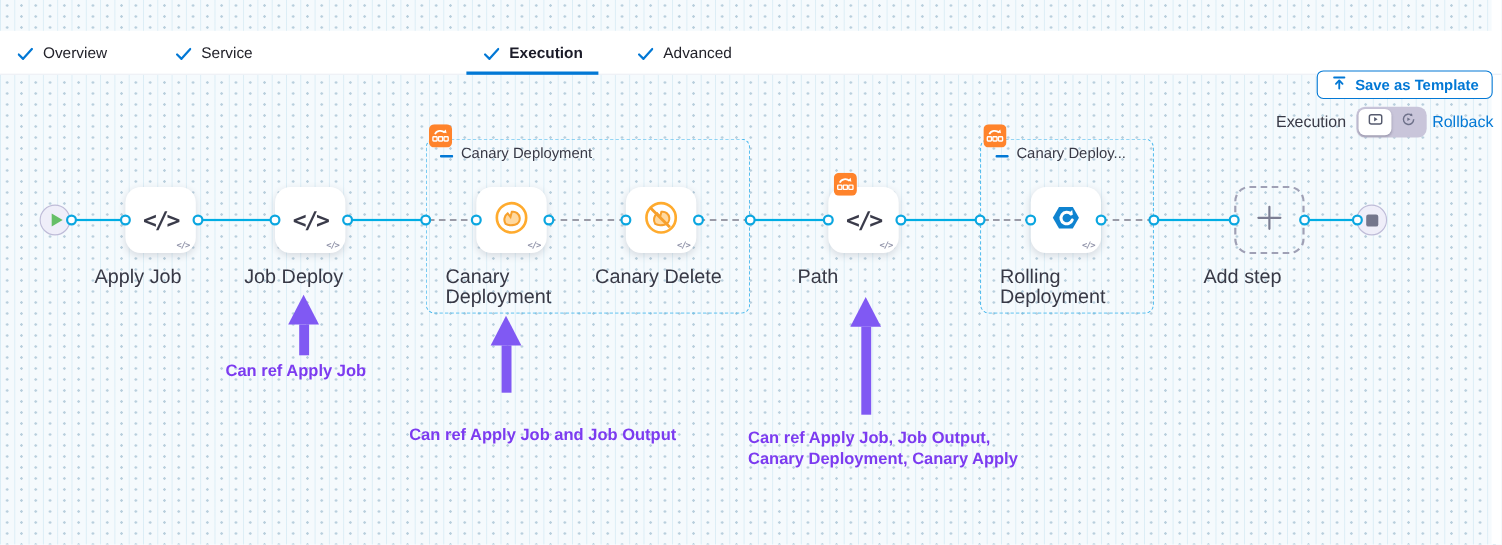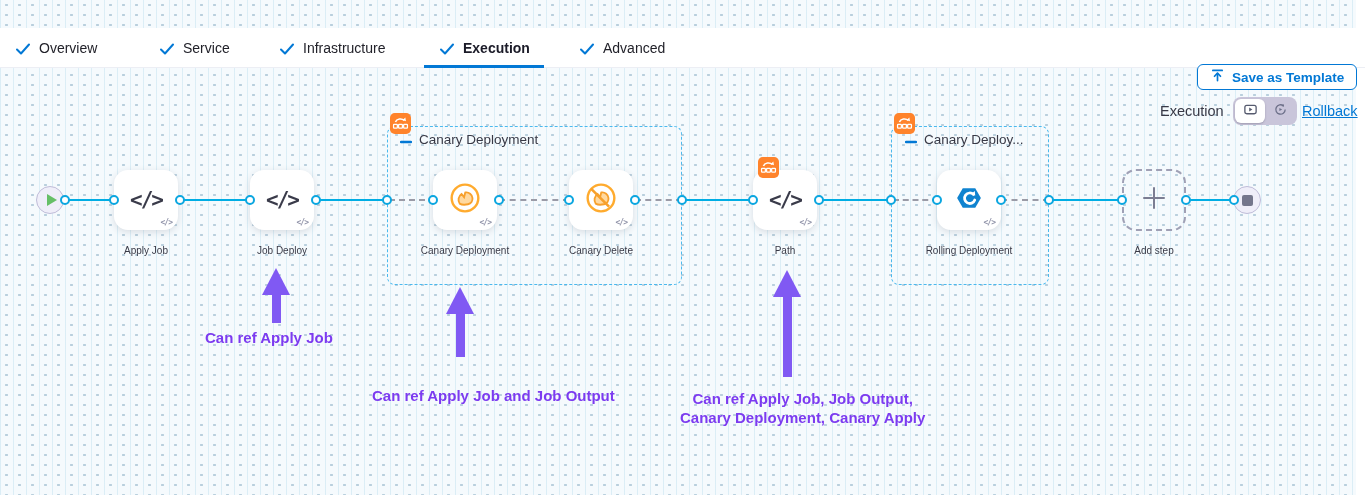--- a/index.html
+++ b/index.html
@@ -24,34 +24,34 @@
   .tab-underline{ position:absolute; left:424px; top:65px; width:120px; height:3px; background:#0278d5; }
 
   .save-btn{ position:absolute; left:1197px; top:36px; height:26px; padding:0 12px;
              display:flex; align-items:center; gap:7px; background:#ffffff;
              border:1px solid #0278d5; border-radius:6px; color:#0278d5;
              font-size:13.5px; font-weight:700; cursor:pointer; }
 
   
   .heading{ position:absolute; left:420px; top:86px; width:520px; text-align:center;
             font-size:17.5px; font-weight:700; color:#8133f2; letter-spacing:.1px; }
-  .ann{ position:absolute; font-size:15px; font-weight:700; color:#7c3bf0; line-height:19px;text-align:center; }
+  .ann{ position:absolute; font-size:15px; font-weight:700; color:#7c3bf0; line-height:19px; }
 
   .arrow-up{ position:absolute; display:flex; flex-direction:column; align-items:center; }
   .arrow-up .head{ width:0; height:0; border-left:14px solid transparent;
                    border-right:14px solid transparent; border-bottom:27px solid #8059f3; }
   .arrow-up .shaft{ width:9px; background:#8059f3; }
 
   
   .mode-label{ position:absolute; left:1160px; top:103px; font-size:14.5px; color:#383946; }
   .mode-toggle{ position:absolute; left:1233px; top:97px; width:64px; height:28px;
                 background:#c9c5da; border-radius:8px; display:flex; align-items:center; padding:2px; }
   .mode-seg{ width:30px; height:24px; display:flex; align-items:center; justify-content:center; cursor:pointer; }
   .mode-seg.sel{ background:#ffffff; border-radius:6px; box-shadow:0 1px 2px rgba(40,41,61,.25); }
-  .rollback-link{ position:absolute; left:1302px; top:103px; font-size:14.5px; color:#0278d5; cursor:pointer;text-decoration:underline; }
+  .rollback-link{ position:absolute; left:1302px; top:103px; font-size:14.5px; color:#0278d5; cursor:pointer; }
 
   
   .line{ position:absolute; top:199px; height:0; border-top:2px solid #00ade4; }
   .line.dashed{ border-top:2px dashed #9a9ba7; }
   .dot{ position:absolute; top:195px; width:10px; height:10px; border-radius:50%;
         background:#ffffff; border:2px solid #0ba6e0; z-index:5; }
 
   .terminal{ position:absolute; top:186px; width:28px; height:28px; border-radius:50%;
              background:#efeef9; border:1px solid #bfbcd8; display:flex; align-items:center;
              justify-content:center; z-index:4; cursor:pointer; }
@@ -68,48 +68,42 @@
   .card{ position:absolute; top:170px; width:64px; height:60px; background:#ffffff;
          border-radius:14px; box-shadow:0 2px 7px rgba(40,41,61,.14); z-index:4;
          display:flex; align-items:center; justify-content:center; cursor:pointer; }
   .code-glyph{ font-family:"DejaVu Sans Mono","Liberation Mono",monospace; font-weight:700;
                font-size:21px; letter-spacing:-2px; color:#3a3b4a; }
   .mini-code{ position:absolute; right:6px; bottom:3px; font-family:"DejaVu Sans Mono",monospace;
               font-size:8px; font-weight:700; color:#8f92a8; letter-spacing:-1px; }
   .add-card{ position:absolute; left:1122px; top:169px; width:64px; height:62px;
              border:2px dashed #9fa0b5; border-radius:14px; display:flex; align-items:center;
              justify-content:center; z-index:4; cursor:pointer; }
-  .node-label{ position:absolute; top:242px; width:120px; text-align:center;
-               font-size:10px; color:#383946; line-height:18px; z-index:3; }
+  .node-label{ position:absolute; top:242px; width:120px; 
+               font-size:18px; color:#383946; line-height:18px; z-index:3; }
 </style>
 </head>
 <body>
 
 <div class="screen">
 
   <div class="right-gutter"></div>
 
   <div class="tabbar">
     <div class="tab" style="left:16px">
       <span class="chk"><svg viewBox="0 0 14 12" width="14" height="12">
             <path d="M1 6.5 L5 10.5 L13 1.5" stroke="#0278d5" stroke-width="2" fill="none" stroke-linecap="round" stroke-linejoin="round"></path>
           </svg></span>
       <span>Overview</span>
     </div>
     <div class="tab" style="left:160px">
       <span class="chk"><svg viewBox="0 0 14 12" width="14" height="12">
             <path d="M1 6.5 L5 10.5 L13 1.5" stroke="#0278d5" stroke-width="2" fill="none" stroke-linecap="round" stroke-linejoin="round"></path>
           </svg></span>
       <span>Service</span>
-    </div>
-    <div class="tab" style="left:280px">
-      <span class="chk"><svg viewBox="0 0 14 12" width="14" height="12">
-            <path d="M1 6.5 L5 10.5 L13 1.5" stroke="#0278d5" stroke-width="2" fill="none" stroke-linecap="round" stroke-linejoin="round"></path>
-          </svg></span>
-      <span>Infrastructure</span>
     </div>
     <div class="tab active" style="left:440px">
       <span class="chk"><svg viewBox="0 0 14 12" width="14" height="12">
             <path d="M1 6.5 L5 10.5 L13 1.5" stroke="#0278d5" stroke-width="2" fill="none" stroke-linecap="round" stroke-linejoin="round"></path>
           </svg></span>
       <span>Execution</span>
     </div>
     <div class="tab" style="left:580px">
       <span class="chk"><svg viewBox="0 0 14 12" width="14" height="12">
             <path d="M1 6.5 L5 10.5 L13 1.5" stroke="#0278d5" stroke-width="2" fill="none" stroke-linecap="round" stroke-linejoin="round"></path>

